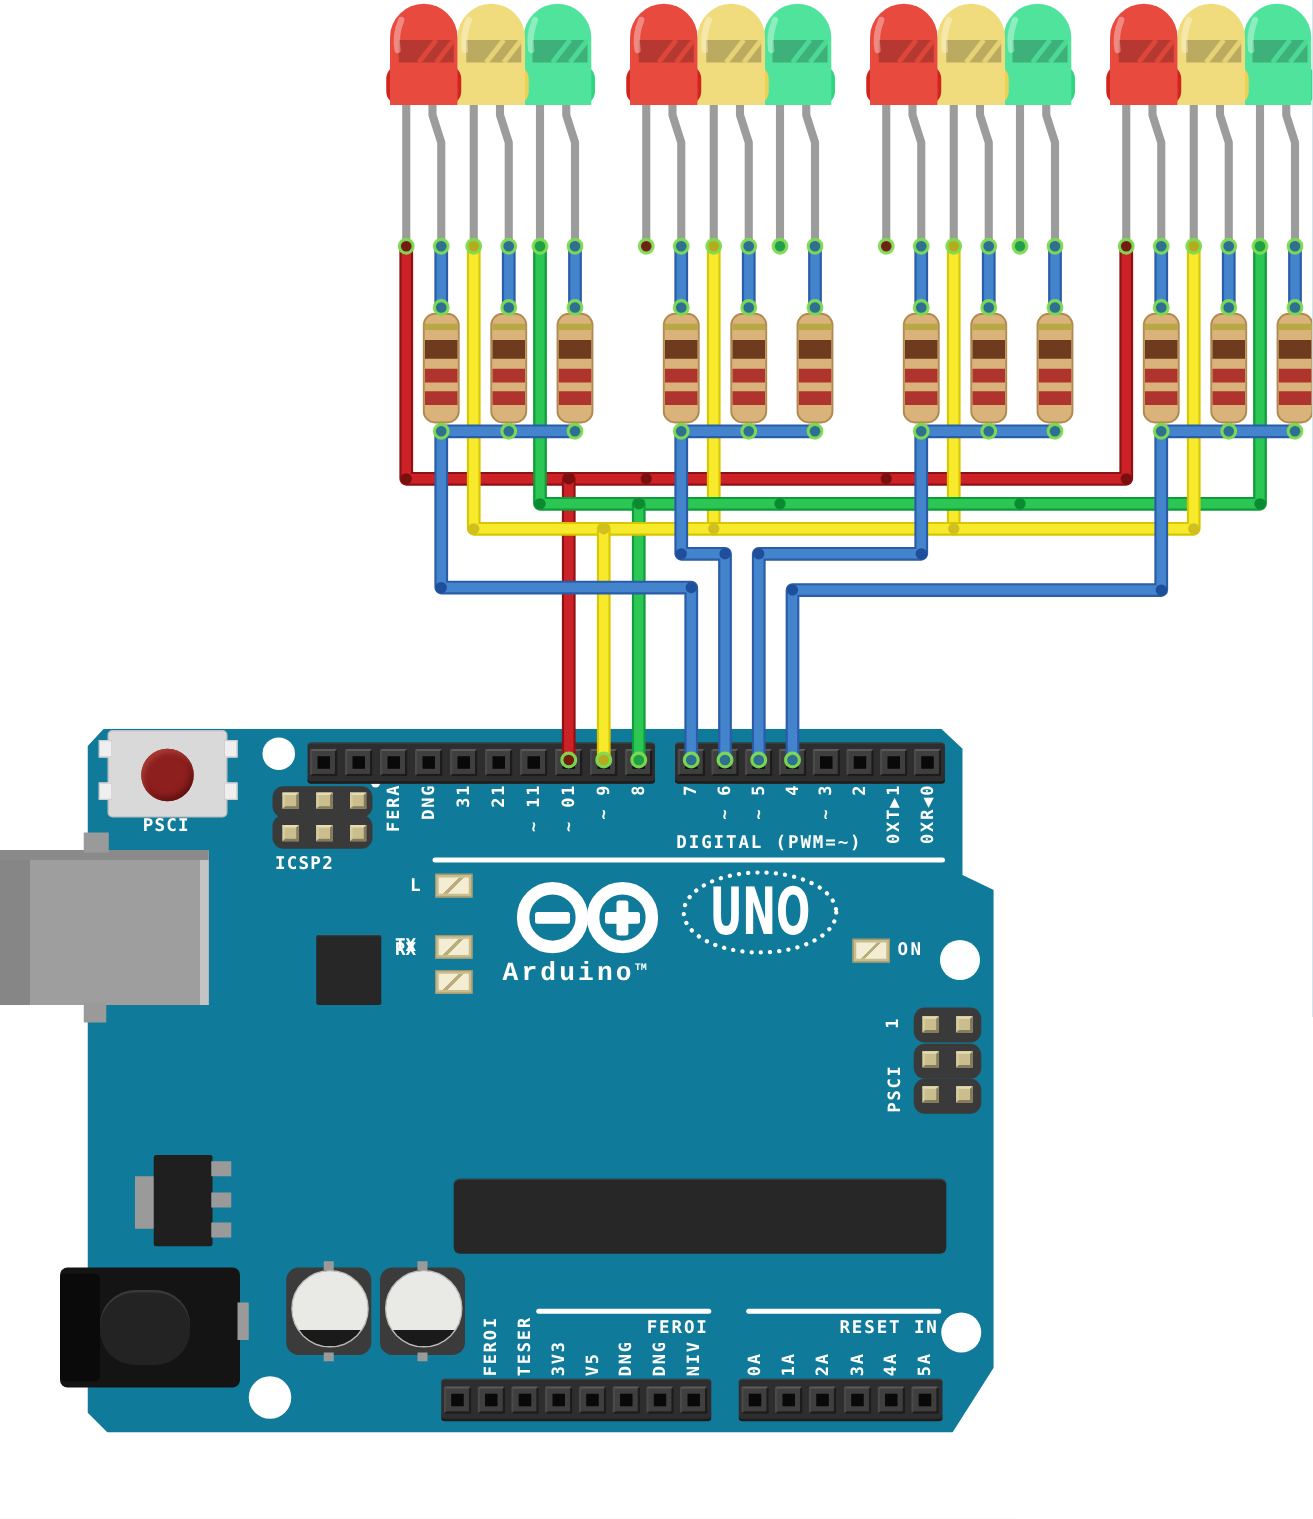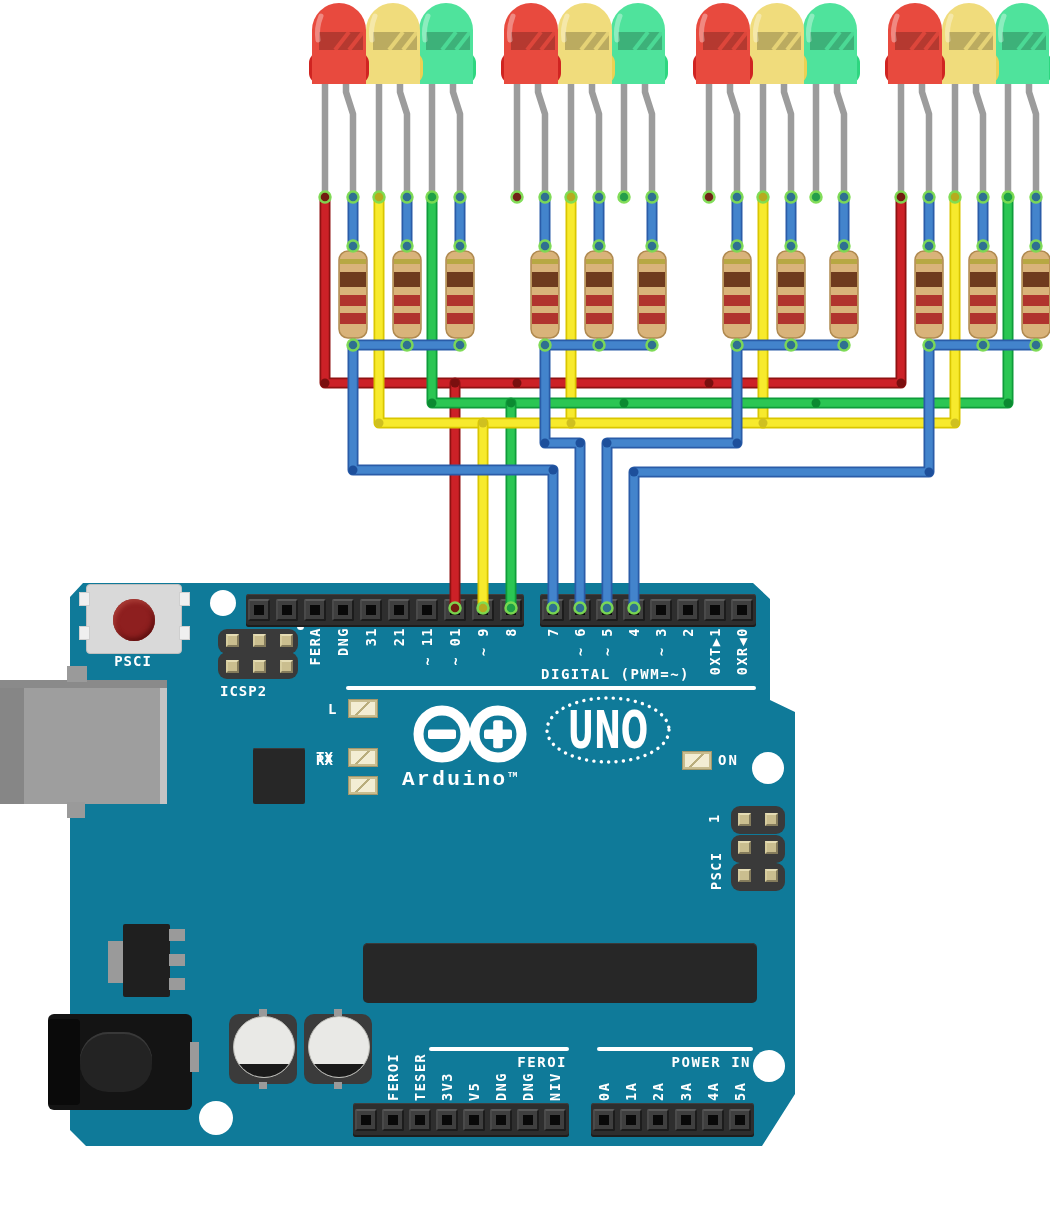--- a/index.html
+++ b/index.html
@@ -224,21 +224,21 @@
         <div class="vlabel" style="left: 704.8px; top: 1101px; transform: rotate(-90deg);">4A</div>
         <div class="vlabel" style="left: 732px; top: 1101px; transform: rotate(-90deg);">5A</div>
         <div class="vlabel" style="left: 708px; top: 890px; transform: rotate(-90deg);">PSCI</div>
         <div class="vlabel" style="left: 706px; top: 823px; transform: rotate(-90deg);">1</div>
       </div>
 
     <div class="silk" style="left:400px;top:666px;width:290px;text-align:right;font-size:14px;letter-spacing:1.5px;">DIGITAL (PWM=~)</div>
     <div class="sline" style="left:346px;top:686px;width:410px;"></div>
     <div class="silk" style="left:467px;top:1054px;width:100px;text-align:right;font-size:14px;letter-spacing:1.5px;">FEROI</div>
     <div class="sline" style="left:429px;top:1047px;width:140px;"></div>
-    <div class="silk" style="left:620px;top:1054px;width:131px;text-align:right;font-size:14px;letter-spacing:1.5px;">POWER IN</div>
+    <div class="silk" style="left:620px;top:1054px;width:131px;text-align:right;font-size:14px;letter-spacing:1.5px;">RESET IN</div>
     <div class="sline" style="left:597px;top:1047px;width:156px;"></div>
 
     <div class="chip" style="left:363px;top:943px;width:394px;height:60px;"></div>
     <div class="chip" style="left:253px;top:748px;width:52px;height:56px;border-radius:2px;"></div>
 
     <div>
       <div class="stub" style="left:108px;top:941px;width:22px;height:42px;"></div>
       <div style="position:absolute;left:123px;top:924px;width:47px;height:73px;background:#1f1f1f;border-radius:2px;"></div>
       <div class="stub" style="left:169px;top:929px;width:16px;height:12px;"></div>
       <div class="stub" style="left:169px;top:954px;width:16px;height:12px;"></div>

